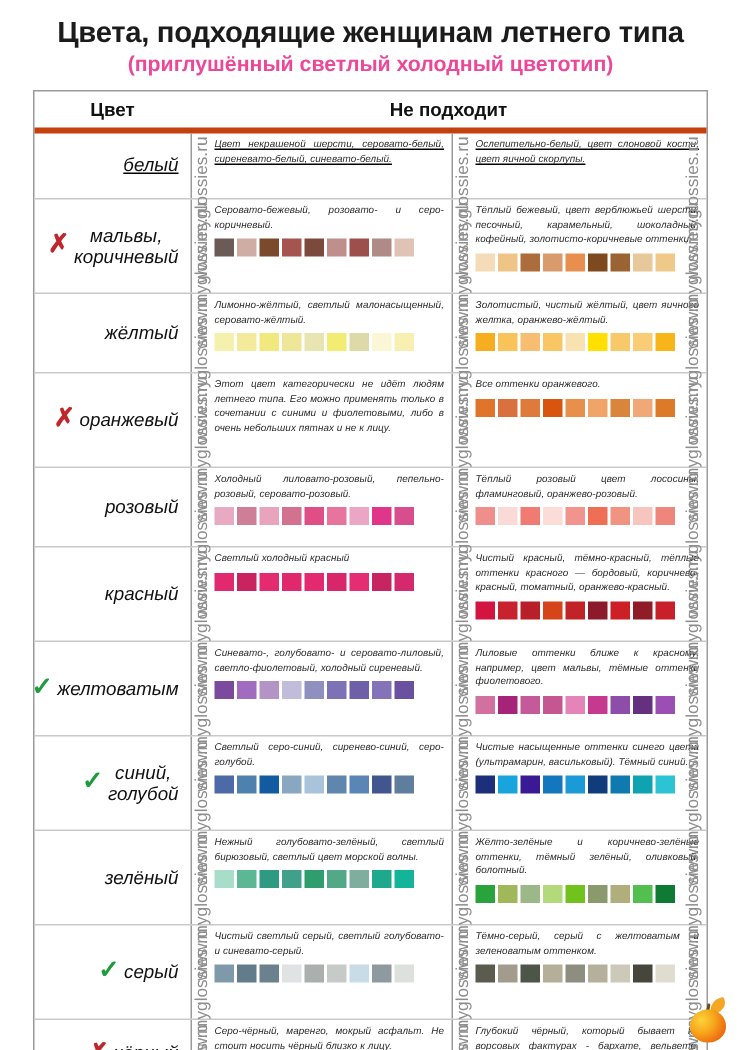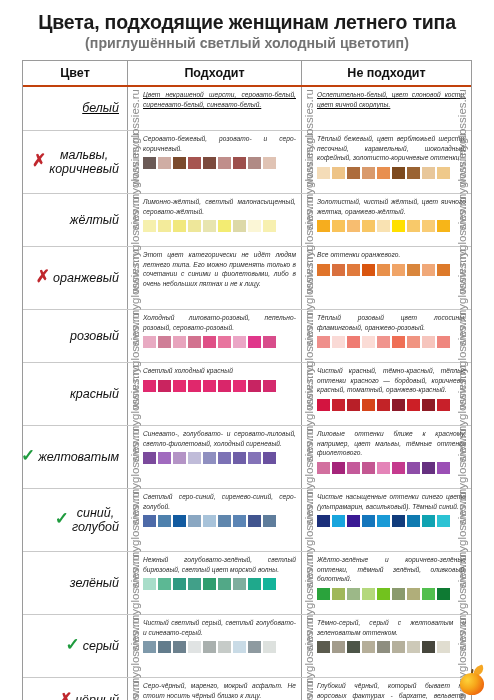--- a/index.html
+++ b/index.html
@@ -24,36 +24,36 @@
     font-size:19.5px;
     font-weight:bold;
     color:#1b1b1b;
     letter-spacing:-0.2px;
     line-height:1.08;
     white-space:nowrap;
   }
   .title-sub{
     font-size:14.2px;
     font-weight:bold;
-    color:#737373;
+    color:#ec4899;
     line-height:1.15;
     margin-top:2px;
     white-space:nowrap;
   }
 
   
   .table-wrap{
     margin:3px 22px 0 22px;
     border:1px solid #9a9a9a;
     background:#fff;
     flex:0 0 auto;
   }
   .thead{
     display:flex;
-    border-bottom:2px solid #c2410c;
+    border-bottom:4px solid #c2410c;
     height:24px;
     align-items:center;
     justify-content:flex-end;
   }
   .th{
     font-size:12.5px;
     font-weight:bold;
     color:#111;
     text-align:center;
   }
@@ -190,21 +190,20 @@
 <div class="page">
 
   <div class="title-block">
     <div class="title-main">Цвета, подходящие женщинам летнего типа</div>
     <div class="title-sub">(приглушённый светлый холодный цветотип)</div>
   </div>
 
   <div class="table-wrap">
     <div class="thead">
       <div class="th col-a">Цвет</div>
-      <div class="th col-b">Подходит</div>
       <div class="th col-c">Не подходит</div>
     </div>
     <div id="rows-host">
         <div class="row" style="min-height: 43px; text-decoration: underline;">
           <div class="cell col-a name-cell">
             <div class="name-inner">
               <span class="name-text">белый</span>
             </div>
           </div>
           <div class="cell col-b">

